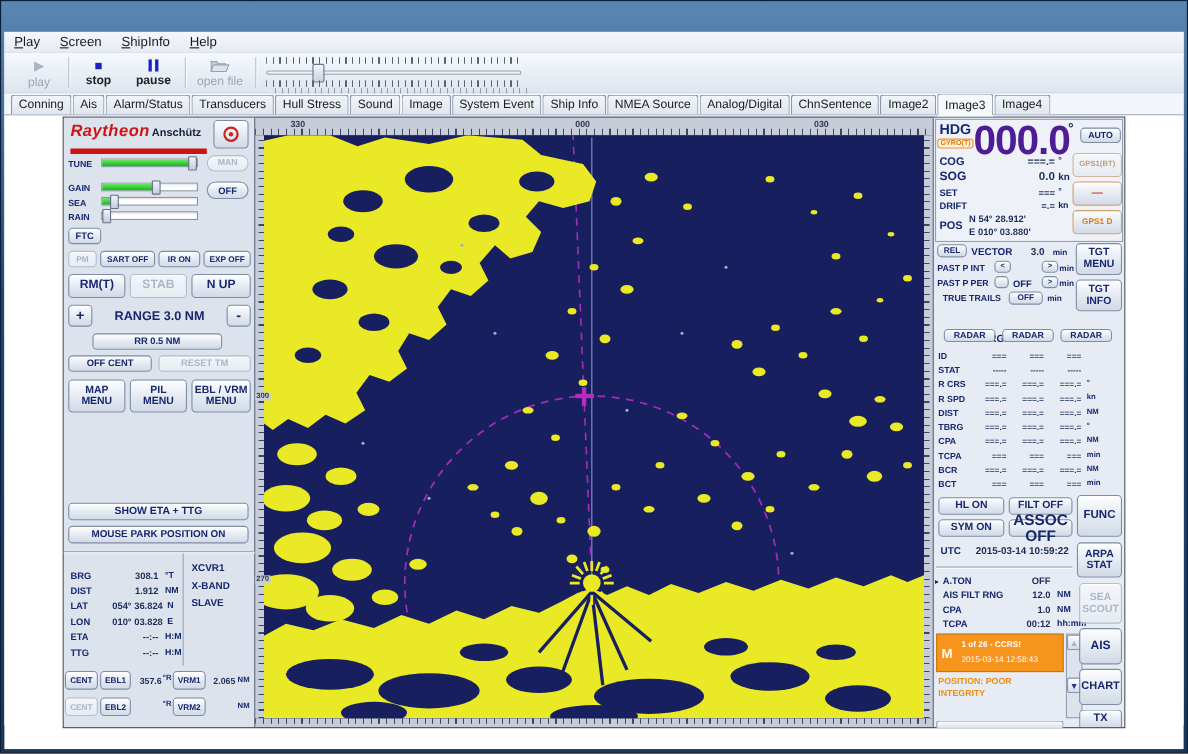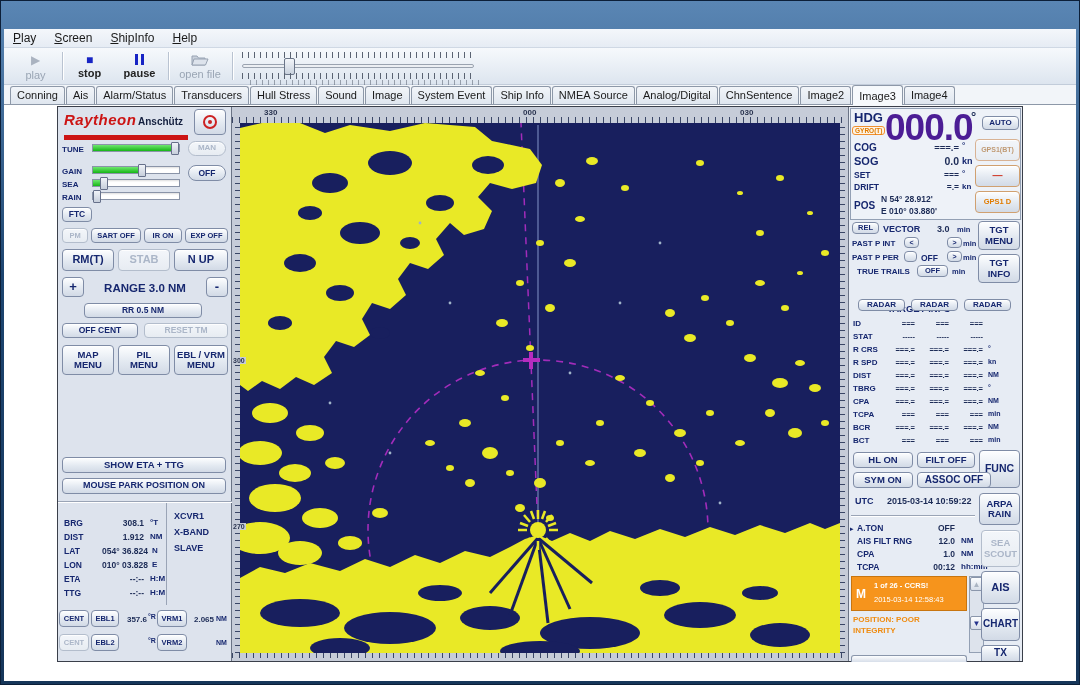--- a/index.html
+++ b/index.html
@@ -514,25 +514,25 @@
           <span class="lbl" style="left:4px;top:329px;font-size:8px">BCT</span>
             <span class="val" style="left:38px;top:329px;width:28px;text-align:right;font-size:7.5px">===</span>
             <span class="val" style="left:72px;top:329px;width:28px;text-align:right;font-size:7.5px">===</span>
             <span class="val" style="left:106px;top:329px;width:28px;text-align:right;font-size:7.5px">===</span>
             <span class="lbl" style="left:139px;top:329px;font-size:7px">min</span>
 
           <div class="b" style="left:4px;top:345px;width:60px;height:16px;font-size:9.5px">HL ON</div>
           <div class="b" style="left:68px;top:345px;width:58px;height:16px;font-size:9.5px">FILT OFF</div>
           <div class="b" style="left:130px;top:343px;width:41px;height:38px;font-size:10.5px">FUNC</div>
           <div class="b" style="left:4px;top:365px;width:60px;height:16px;font-size:9.5px">SYM ON</div>
-          <div class="b" style="left:68px;top:365px;width:74px;height:16px;font-size:10px">ASSOC OFF</div>
+          <div class="b" style="left:68px;top:365px;width:58px;height:16px;font-size:14px">ASSOC OFF</div>
 
           <span class="lbl" style="left:6px;top:389px;font-size:9px">UTC</span>
           <span class="val" style="left:38px;top:389px;font-size:9px">2015-03-14 10:59:22</span>
-          <div class="b" style="left:130px;top:386px;width:41px;height:32px;font-size:9.5px;padding:0 5px">ARPA RAIN</div>
+          <div class="b" style="left:130px;top:386px;width:41px;height:32px;font-size:9.5px;padding:0 5px">ARPA STAT</div>
 
           <div class="hr" style="left:2px;top:408px;width:124px"></div>
 
           <span style="position:absolute;left:1px;top:418px;font-size:7px;color:#16276f">▸</span>
           <span class="lbl" style="left:8px;top:416px;font-size:8.5px">A.TON</span>
             <span class="val" style="left:62px;top:416px;width:44px;text-align:right;font-size:8.5px">OFF</span>
           <span class="lbl" style="left:8px;top:429px;font-size:8.5px">AIS FILT RNG</span>
             <span class="val" style="left:62px;top:429px;width:44px;text-align:right;font-size:8.5px">12.0</span>
             <span class="lbl" style="left:112px;top:429px;font-size:8px">NM</span>
           <span class="lbl" style="left:8px;top:442px;font-size:8.5px">CPA</span>

